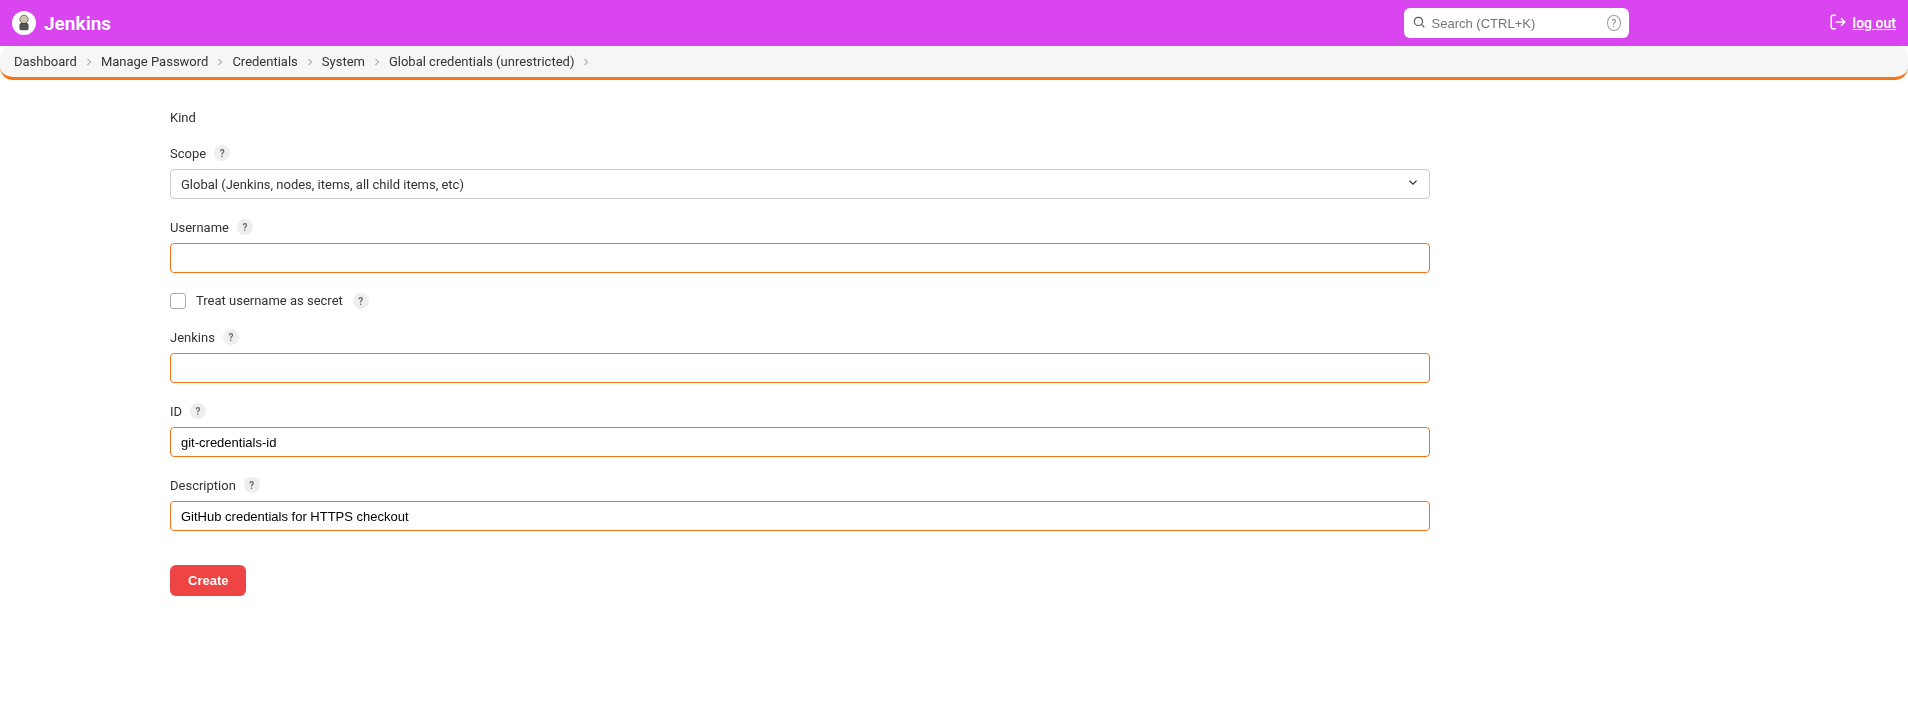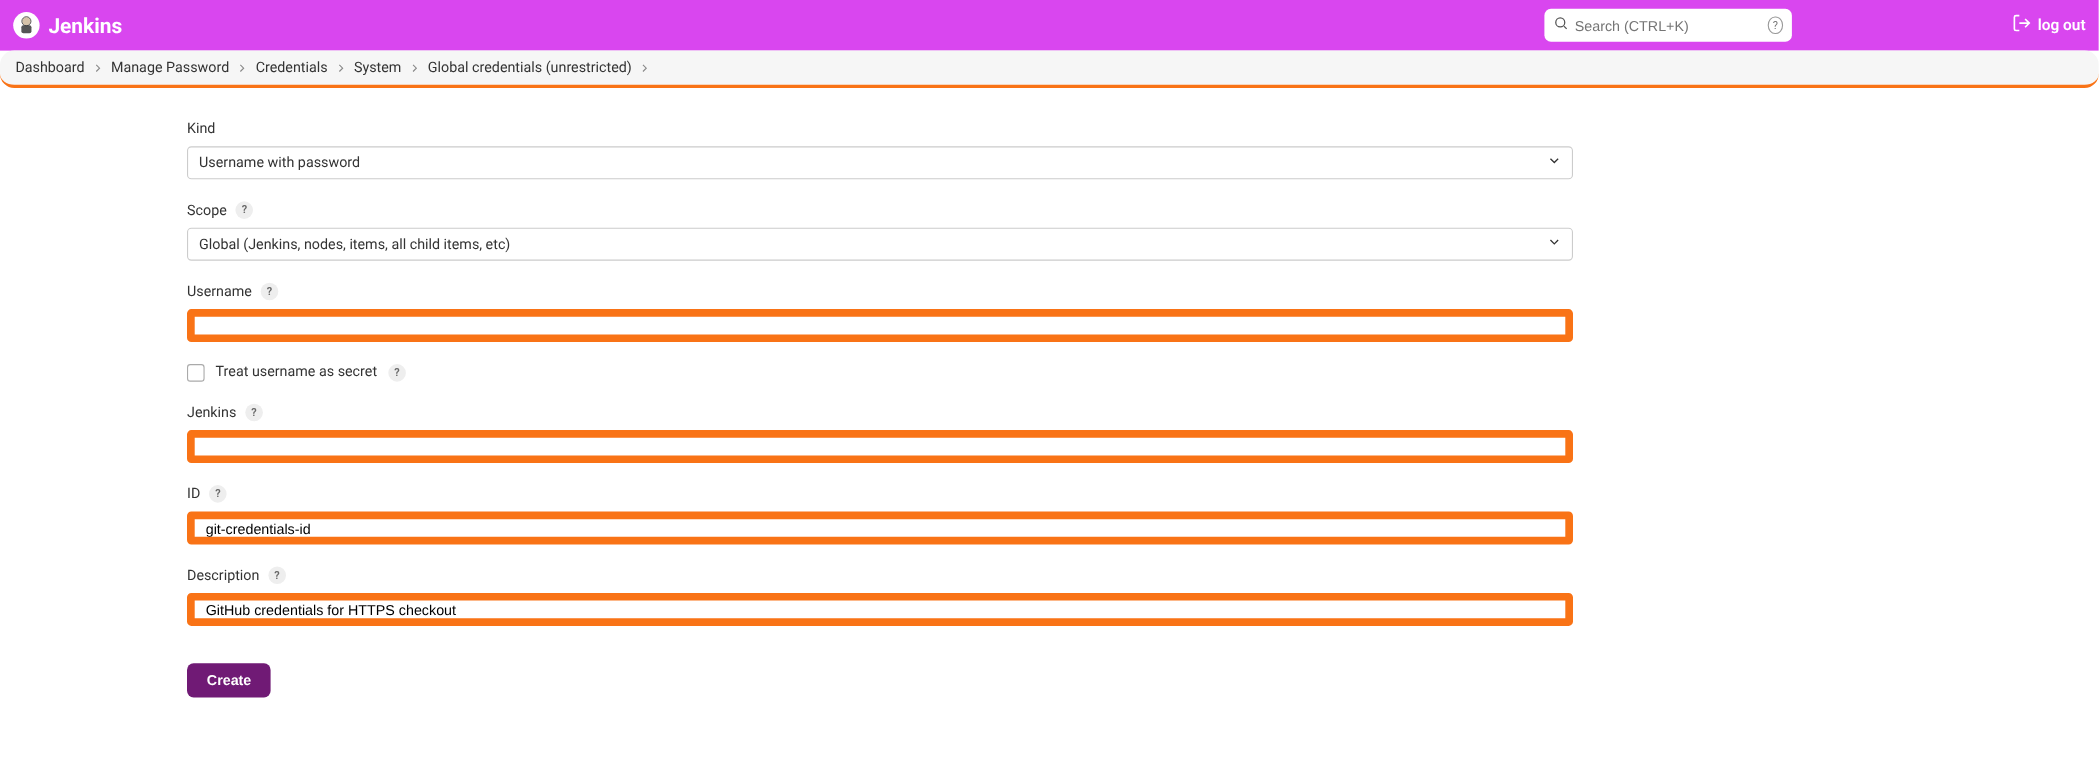--- a/index.html
+++ b/index.html
@@ -60,20 +60,21 @@
   }
   .logout {
     display: flex;
     align-items: center;
     gap: 6px;
     color: #fff;
     font-size: 14px;
     margin-left: 200px;
     cursor: pointer;
     font-weight: 600;
+    text-decoration: underline;
   }
   .logout svg { width: 18px; height: 18px; }
   .breadcrumbs {
     background: #f6f6f6;
     border-bottom: 3px solid #f97316;
     height: 34px;
     display: flex;
     align-items: center;
     padding: 0 12px;
     font-size: 13px;
@@ -124,21 +125,21 @@
     display:flex; align-items:center;
     cursor: pointer;
   }
   .select-wrap .chev-down {
     position: absolute; right: 10px; top: 50%; transform: translateY(-50%);
     color: #333; pointer-events: none;
   }
   .select-wrap .chev-down svg { width: 14px; height: 14px; }
   .text-input {
     width: 100%;
-    border: 7px solid #f97316;
+    border: 1px solid #f97316;
     border-radius: 4px;
     height: 30px;
     padding: 0 10px;
     font-size: 13px;
     outline: none;
   }
   .indented {
   }
   .form-group { margin-bottom: 20px; }
   .form-group.tight { margin-bottom: 16px; }
@@ -169,21 +170,21 @@
     font-weight: 600;
     cursor: pointer;
     margin-top: 18px;
   }
   .create-btn { background:#0a5bc4; }
   .create-btn { background:#0b61d0; }
   .create-btn { background:#0b62d6; }
   .create-btn { background:#1167d6; }
   .create-btn { background:#0b63d1; }
   .create-btn { background:#0a5dc6; }
-  .create-btn { background:#701a75; }
+  .create-btn { background:#ef4444; }
 </style>
 </head>
 <body>
 
 <div class="header">
   <div class="logo-area">
     <span class="logo-img">
       <svg viewBox="0 0 24 24">
           <circle cx="12" cy="8" r="4" fill="#d6c3a9"></circle>
           <rect x="7" y="12" width="10" height="8" rx="2" fill="#555"></rect>
@@ -245,26 +246,20 @@
       <svg viewBox="0 0 24 24" fill="none" stroke="currentColor" stroke-width="2">
         <polyline points="9 18 15 12 9 6"></polyline>
       </svg>
     </span>
 </div>
 
 <div class="content">
 
   <div class="form-group">
     <div class="field-label">Kind</div>
-    <div class="select-wrap">
-      <div class="select-box">Username with password</div>
-      <span class="chev-down"><svg viewBox="0 0 24 24" fill="none" stroke="currentColor" stroke-width="2">
-            <polyline points="6 9 12 15 18 9"></polyline>
-          </svg></span>
-    </div>
   </div>
 
   <div class="indented">
     <div class="form-group">
       <div class="field-label">
         <span>Scope</span>
         <span class="help-dot">?</span>
       </div>
       <div class="select-wrap">
         <div class="select-box">Global (Jenkins, nodes, items, all child items, etc)</div>

